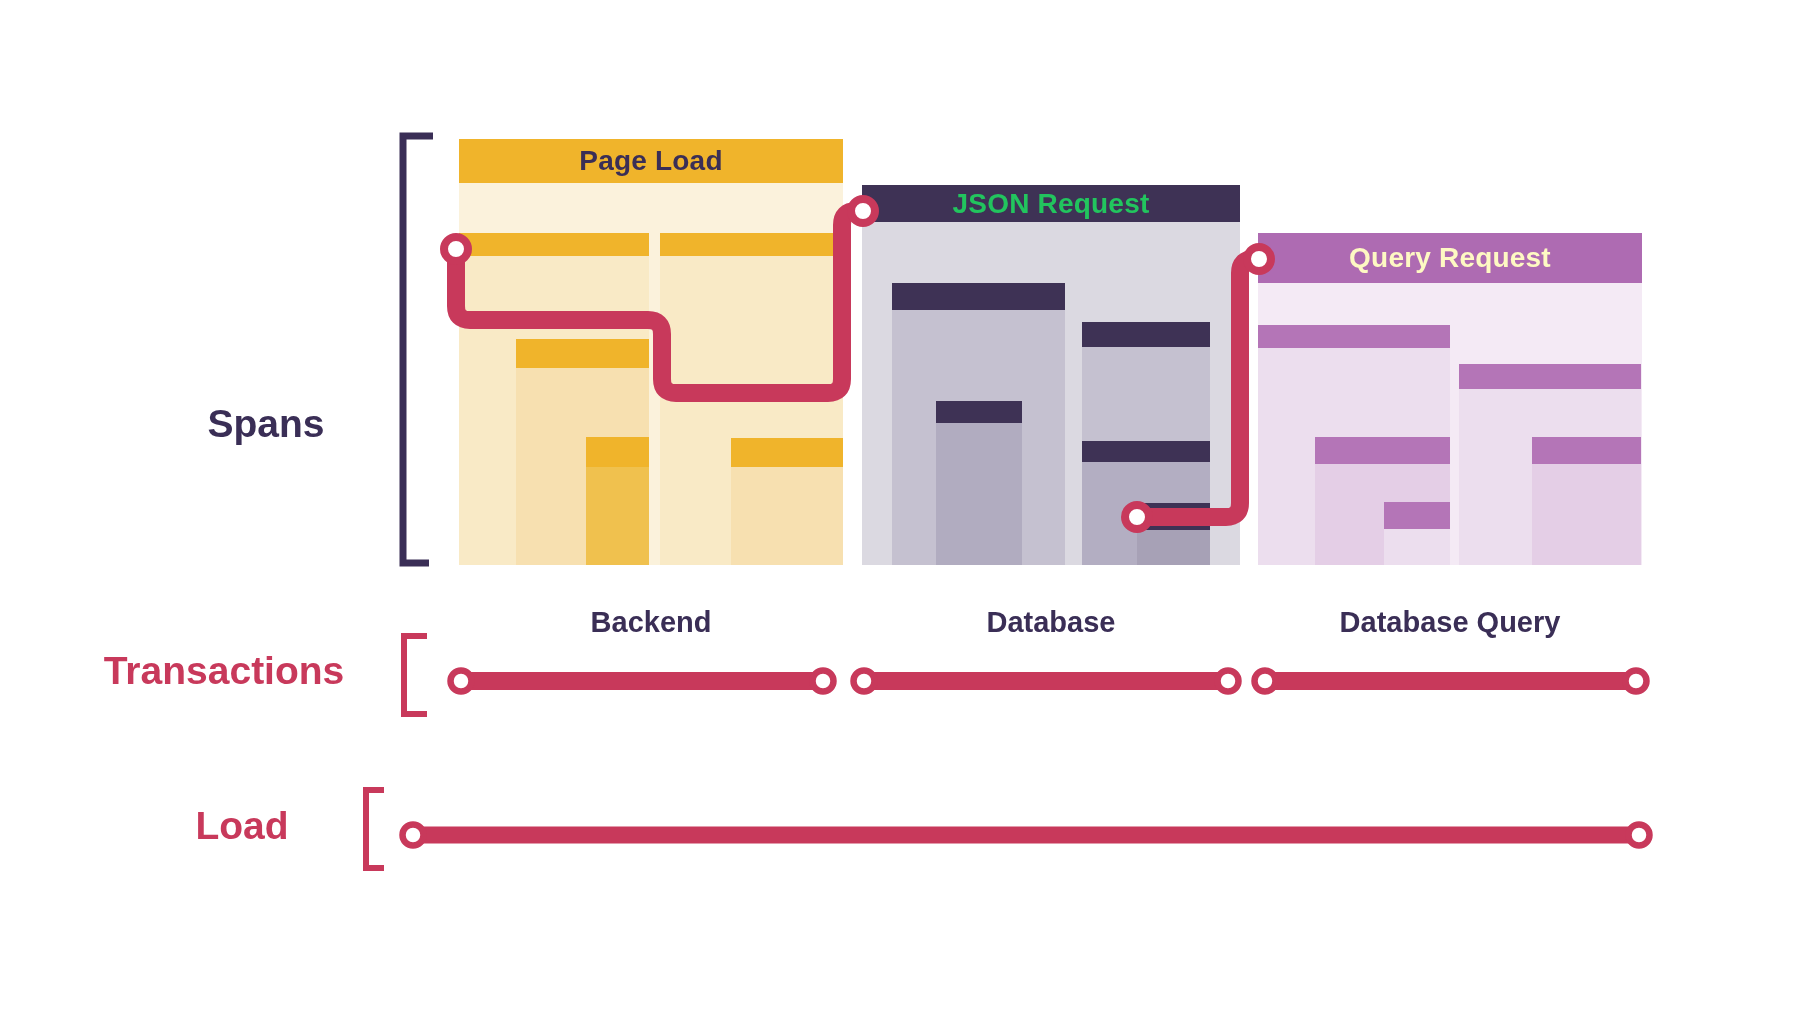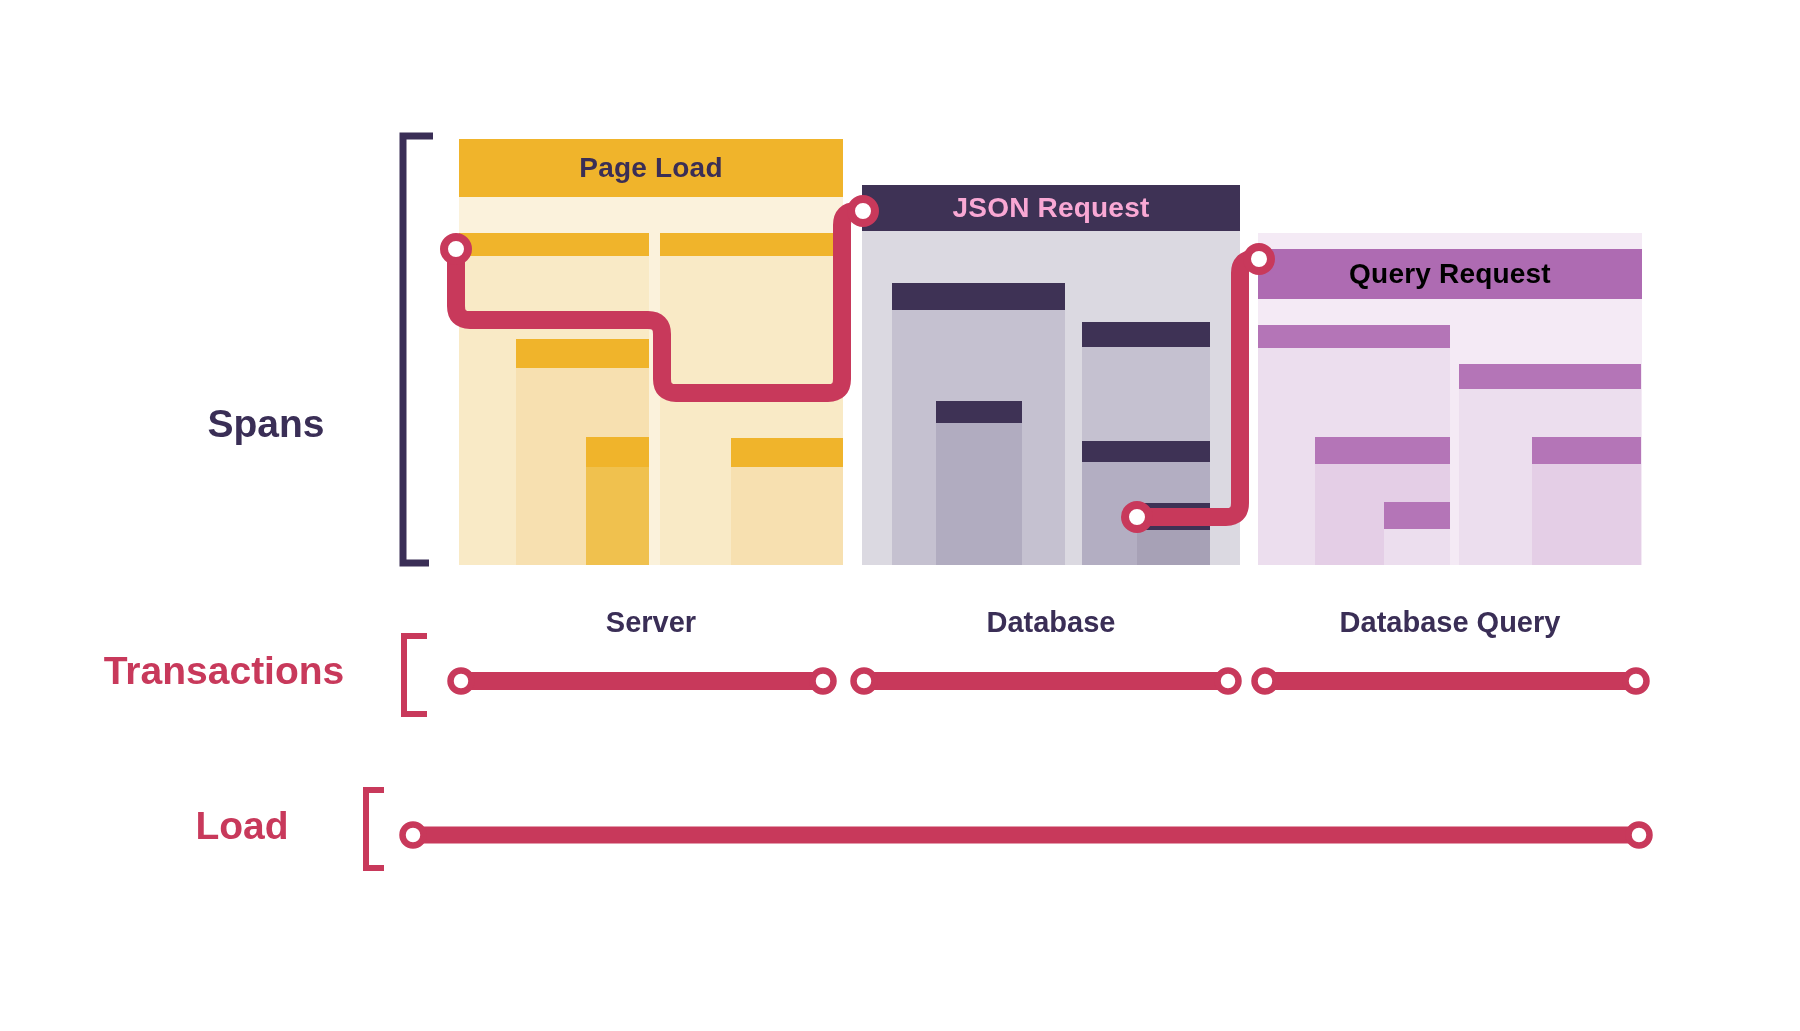--- a/index.html
+++ b/index.html
@@ -58,36 +58,36 @@
       <circle cx="863" cy="211" r="12" fill="#FFFFFF" stroke="#C8395B" stroke-width="8"></circle>
       <circle cx="1137" cy="517" r="12" fill="#FFFFFF" stroke="#C8395B" stroke-width="8"></circle>
       <circle cx="1259" cy="259" r="12" fill="#FFFFFF" stroke="#C8395B" stroke-width="8"></circle>
     </svg>
 
   <div class="section-label navy" style="left:266px;top:382px">Spans</div>
   <div class="section-label crimson" style="left:224px;top:671px">Transactions</div>
   <div class="section-label crimson" style="left:242px;top:826px">Load</div>
 
   <div class="box" id="box-0" style="left: 459px; top: 139px; width: 384px; height: 426px; background: rgb(251, 242, 220);">
-    <div class="box-header" style="height: 58px; background: rgb(240, 180, 43); color: rgb(58, 46, 86);">
+    <div class="box-header" style="height: 44px; background: rgb(240, 180, 43); color: rgb(58, 46, 86);">
       <span class="box-title">Page Load</span>
     </div>
   </div>
   <div class="box" id="box-1" style="left: 862px; top: 185px; width: 378px; height: 380px; background: rgb(219, 217, 225);">
-    <div class="box-header" style="height: 46px; background: rgb(62, 50, 85); color: #f9a8d4;">
+    <div class="box-header" style="height: 37px; background: rgb(62, 50, 85); color: #22c55e;">
       <span class="box-title">JSON Request</span>
     </div>
   </div>
   <div class="box" id="box-2" style="left: 1258px; top: 233px; width: 384px; height: 332px; background: rgb(244, 234, 245);">
-    <div class="box-header" style="height: 50px; background: rgb(174, 107, 178); color: #000000; margin-top: 16px;">
+    <div class="box-header" style="height: 50px; background: rgb(174, 107, 178); color: #fef9c3;">
       <span class="box-title">Query Request</span>
     </div>
   </div>
 
-  <div class="col-label" id="col-0" style="top: 622px; left: 651px;">Server</div>
+  <div class="col-label" id="col-0" style="top: 622px; left: 651px;">Backend</div>
   <div class="col-label" id="col-1" style="top: 622px; left: 1051px;">Database</div>
   <div class="col-label" id="col-2" style="top: 622px; left: 1450px;">Database Query</div>
 
 <div class="bar-head" style="left: 459px; top: 233px; width: 190px; height: 23px; background: rgb(240, 180, 43);"></div>
     <div class="bar-body" style="left: 459px; top: 256px; width: 190px; height: 309px; background: rgb(249, 234, 198);"></div>
     <div class="bar-head" style="left: 660px; top: 233px; width: 183px; height: 23px; background: rgb(240, 180, 43);"></div>
     <div class="bar-body" style="left: 660px; top: 256px; width: 183px; height: 309px; background: rgb(249, 234, 198);"></div>
     <div class="bar-head" style="left: 516px; top: 339px; width: 133px; height: 29px; background: rgb(240, 180, 43);"></div>
     <div class="bar-body" style="left: 516px; top: 368px; width: 133px; height: 197px; background: rgb(247, 224, 176);"></div>
     <div class="bar-head" style="left: 731px; top: 438px; width: 112px; height: 29px; background: rgb(240, 180, 43);"></div>

